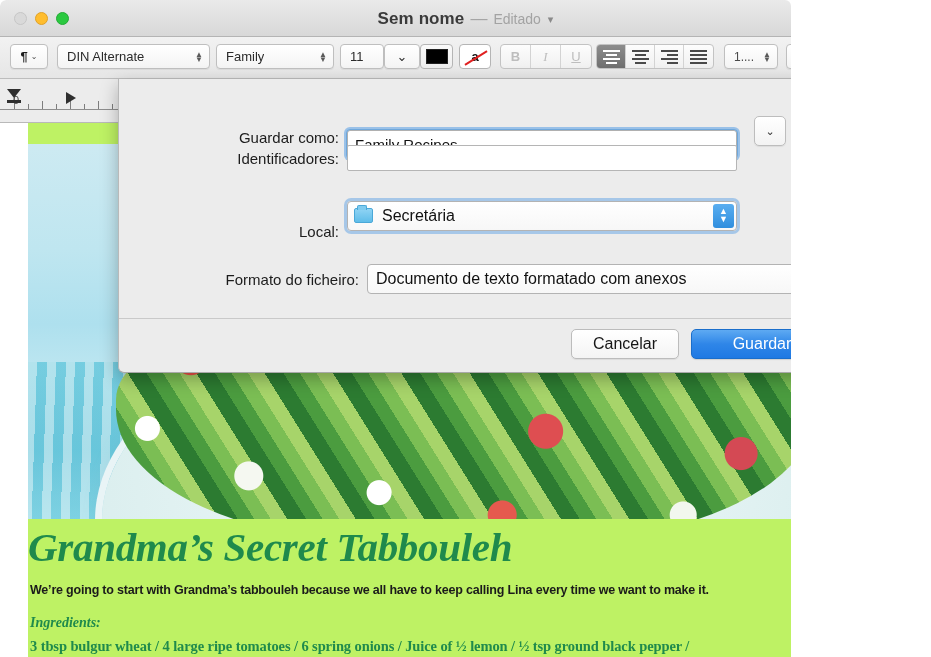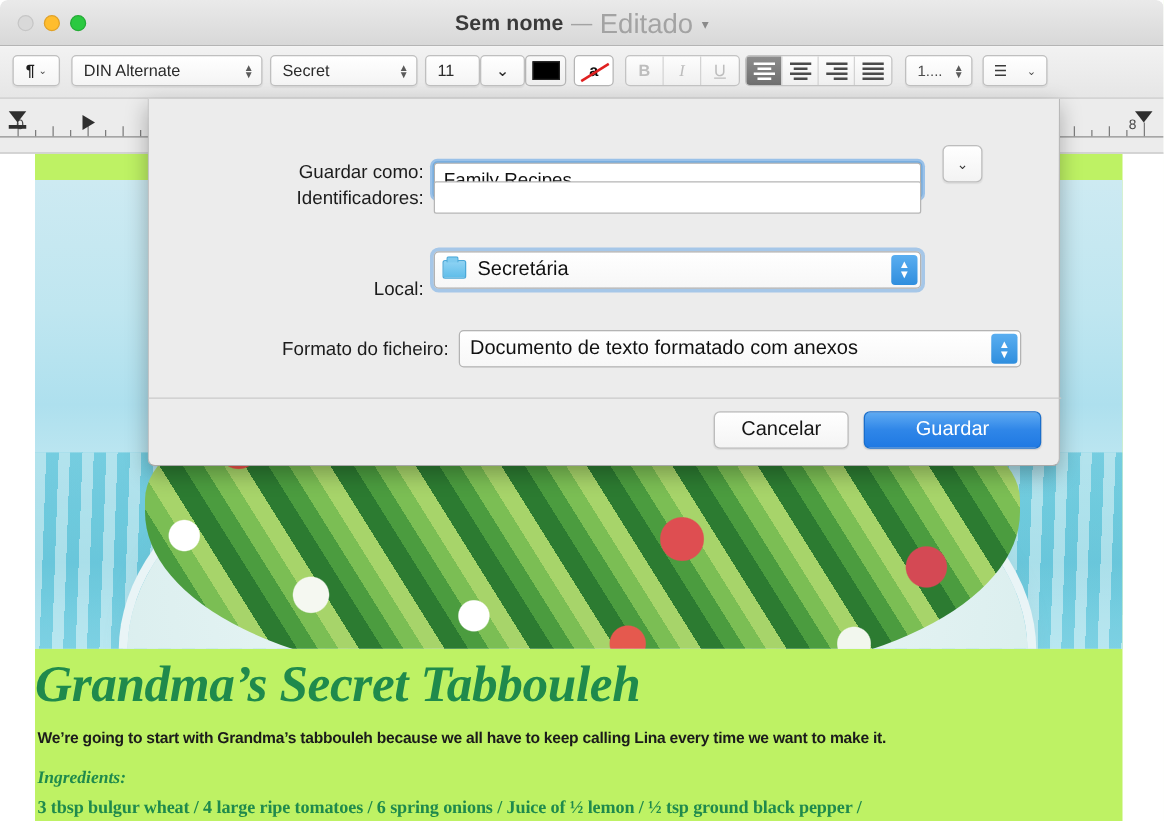--- a/index.html
+++ b/index.html
@@ -4,21 +4,21 @@
 <style>
   * { box-sizing: border-box; margin: 0; padding: 0; }
   html, body {
     width: 931px; height: 657px;
     font-family: "Liberation Sans", sans-serif;
     background: #ffffff;
     overflow: hidden;
   }
   #window {
     position: relative;
-    width: 931px; height: 657px;
+    width: 791px; height: 657px;
     background: #ffffff;
     border-radius: 6px 6px 0 0;
     overflow: hidden;
   }
 
   
   #titlebar {
     position: absolute; left: 0; top: 0;
     width: 931px; height: 37px;
     background: linear-gradient(to bottom, #eaeaea 0%, #d8d8d8 100%);
@@ -33,21 +33,21 @@
   .tl-min    { left: 35px; background: #ffbd2e; border: 1px solid #e0a128; }
   .tl-max    { left: 56px; background: #2bc940; border: 1px solid #24ab36; }
 
   #title-wrap {
     position: absolute; left: 0; top: 0; width: 931px; height: 37px;
     display: flex; align-items: center; justify-content: center;
     gap: 6px; pointer-events: none;
   }
   #doc-title { font-size: 17px; color: #3a3a3a; font-weight: bold; letter-spacing: .1px;}
   #doc-dash  { font-size: 17px; color: #a3a3a3; }
-  #doc-state { font-size: 22px; color: #a3a3a3; }
+  #doc-state { font-size: 14px; color: #a3a3a3; }
   #title-chevron {
     font-size: 11px; color: #8a8a8a; margin-left: 1px; margin-top: 2px;
   }
 
   
   #toolbar {
     position: absolute; left: 0; top: 37px;
     width: 931px; height: 42px;
     background: linear-gradient(to bottom, #f2f2f2 0%, #e6e6e6 100%);
     border-bottom: 1px solid #bdbdbd;
@@ -377,21 +377,21 @@
 
     <div class="tb-ctl" id="font-ctl">
       <span class="tb-label">DIN Alternate</span>
       <span class="stepper">
           <span>▲</span>
           <span>▼</span>
         </span>
     </div>
 
     <div class="tb-ctl" id="style-ctl">
-      <span class="tb-label">Secret</span>
+      <span class="tb-label">Family</span>
       <span class="stepper">
           <span>▲</span>
           <span>▼</span>
         </span>
     </div>
 
     <div class="tb-ctl" id="size-ctl">
       <span class="tb-label">11</span>
     </div>
     <div class="tb-ctl" id="size-menu">

